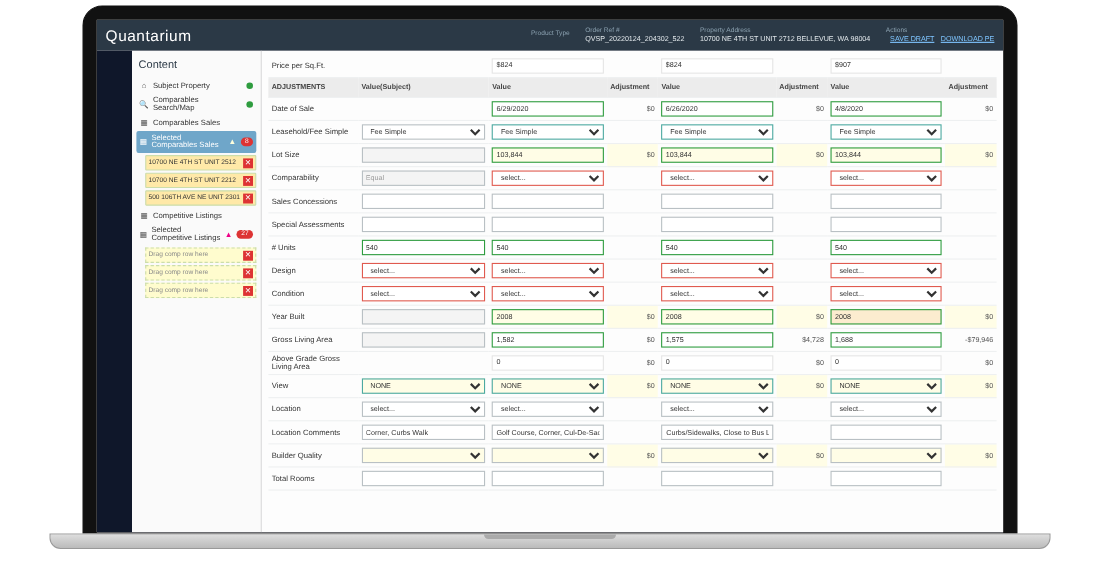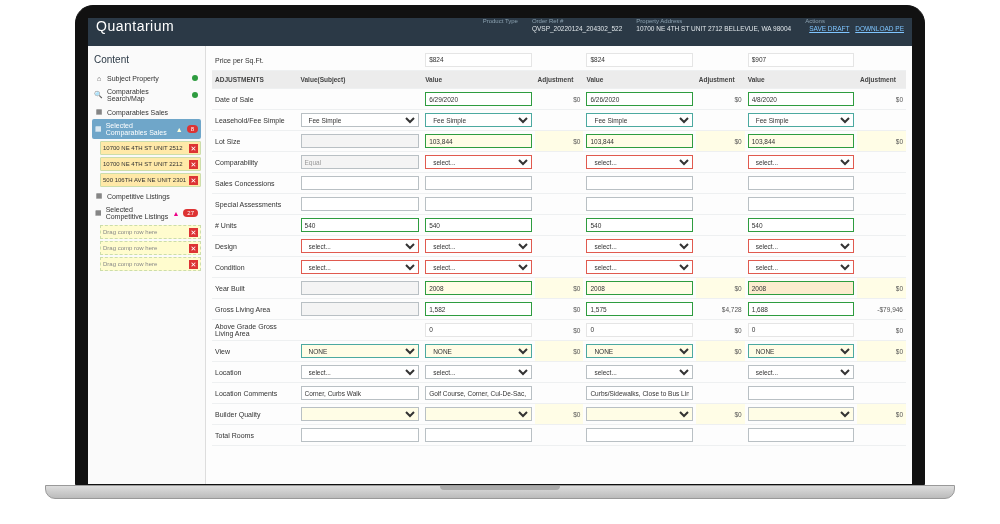--- a/index.html
+++ b/index.html
@@ -53,20 +53,21 @@
     background:#aaa;
     border-radius:0 0 6px 6px;
   }
 
   
   .topbar {
     height: 28px;
     background: #2b3946;
     color: #cfd6db;
     display: flex;
+    align-items: center;
     padding: 0 8px;
     font-size: 7px;
   }
   .logo {
     font-size: 14px;
     font-weight: 300;
     letter-spacing: .5px;
     color: #fff;
     margin-right: auto;
     font-family: Arial, sans-serif;
@@ -75,21 +76,22 @@
   .top-cell { margin-left: 14px; line-height: 1.2; }
   .top-label { color: #8aa0af; font-size: 6px; display:block; }
   .top-val { color: #e0e6ea; font-size: 6.5px; display:block; white-space:nowrap;}
   .top-actions a { color:#7fc5ff; text-decoration: underline; margin-left:4px; cursor:pointer;}
 
   
   .body {
     flex: 1;
     display: flex;
     overflow: hidden;
-    background: #84cc16;
+    background: #0f172a;
+    padding-left: 32px;
   }
 
   
   .sidebar {
     width: 118px;
     background: #fafafa;
     border-right: 1px solid #ddd;
     padding: 4px 4px;
     font-size: 7px;
     color:#333;

